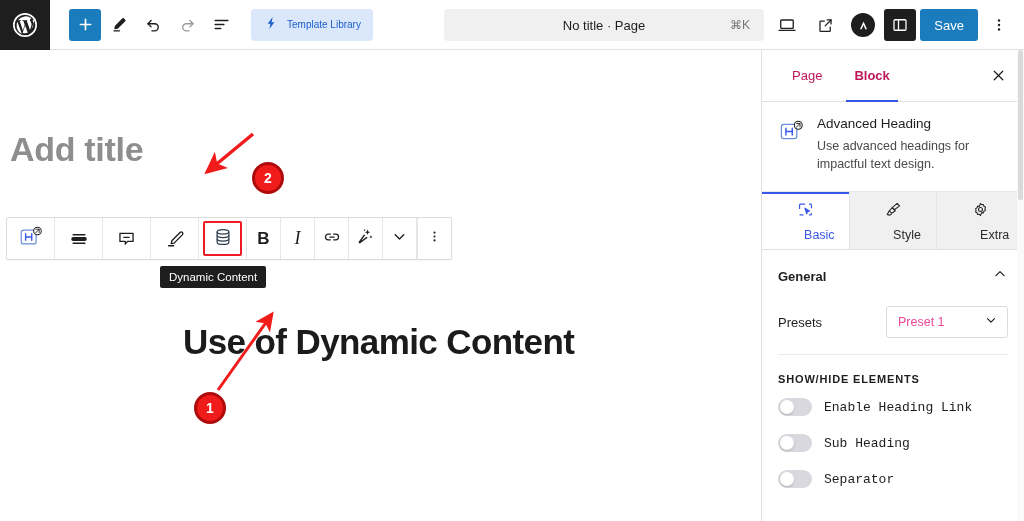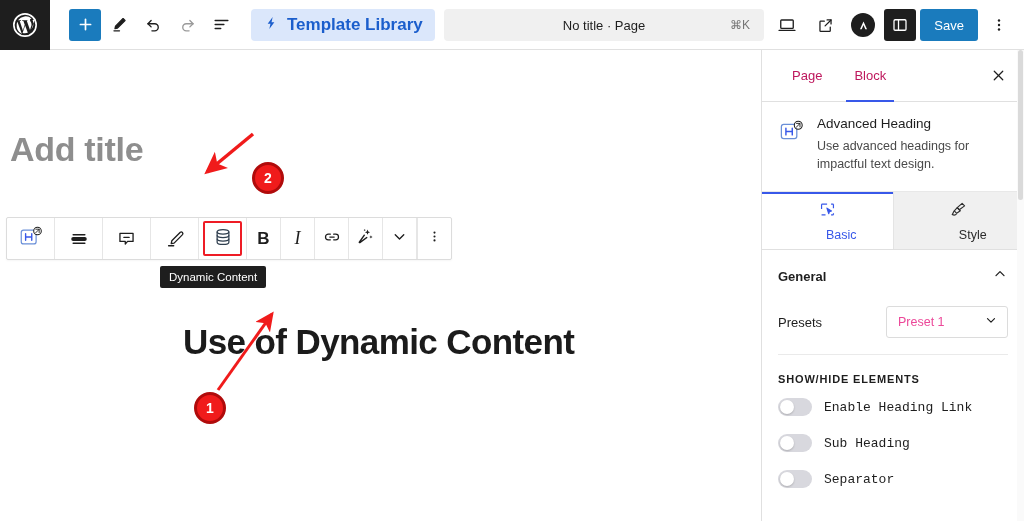--- a/index.html
+++ b/index.html
@@ -33,21 +33,21 @@
     background:#1a7bbd; border-radius:3px;
   }
   .tb-btn.add svg { stroke:#fff; }
 
   .template-library {
     display:flex; align-items:center; gap:8px;
     background:#dbe7fb; border-radius:4px;
     height:32px; padding:0 12px; margin-left:12px; cursor:pointer;
   }
   .template-library .tl-label {
-    color:#1b5ecc; font-size:17px; font-weight:700; white-space:nowrap;text-align:center;
+    color:#1b5ecc; font-size:10px; font-weight:400; white-space:nowrap;text-align:center;
   }
 
   .doc-bar {
     position:absolute; left:444px; top:9px; width:320px; height:32px;
     background:#f0f0f0; border-radius:4px;
     display:flex; align-items:center; justify-content:center;
     cursor:pointer;
   }
   .doc-title { font-size:13px; color:#1e1e1e; }
   .doc-shortcut {
@@ -142,21 +142,21 @@
     overflow:hidden;
   }
   .sb-tabs {
     height:52px; display:flex; align-items:stretch;
     border-bottom:1px solid #e0e0e0; position:relative; padding-left:14px;
   }
   .sb-tab {
     display:flex; align-items:center; padding:0 16px;
     font-size:13px; color:#be185d; cursor:pointer; position:relative;
   }
-  .sb-tab.active { font-weight:400; }
+  .sb-tab.active { font-weight:700; }
   .sb-tab.active::after {
     content:""; position:absolute; left:8px; right:8px; bottom:-1px; height:2px;
     background:#3858e9;
   }
   .sb-close {
     position:absolute; right:10px; top:50%; transform:translateY(-50%);
     width:32px; height:32px; display:flex; align-items:center; justify-content:center;
     cursor:pointer;
   }
 
@@ -472,20 +472,29 @@
       </div>
       <div class="sb-subtab">
         <span>
           <svg width="19" height="19" viewBox="0 0 24 24" fill="none" stroke="#2b2b2b" stroke-width="1.4" stroke-linejoin="round">
             <path d="M16.6 4.3 19.7 7.4 13 12.3l-2.6-2.6 6.2-5.4Z"></path>
             <path d="m10.4 9.7 3.9 3.9-4.6 3.2-3-3 3.7-4.1Z"></path>
             <path d="M6.7 13.8c-1.3 1.2-1.5 3.5-2.7 4.6 1.9.9 4.5.5 5.7-1"></path>
           </svg>
         </span>
         <span class="st-label">Style</span>
+      </div>
+      <div class="sb-subtab">
+        <span>
+          <svg width="19" height="19" viewBox="0 0 24 24" fill="none" stroke="#2b2b2b" stroke-width="1.4" stroke-linejoin="round">
+            <path d="M12 4.3 13.4 6l2.2-.3.7 2.1 1.9 1.1-.6 2.1.6 2.1-1.9 1.1-.7 2.1-2.2-.3L12 19.7l-1.4-1.7-2.2.3-.7-2.1-1.9-1.1.6-2.1-.6-2.1 1.9-1.1.7-2.1 2.2.3L12 4.3Z"></path>
+            <circle cx="12" cy="12" r="2.5"></circle>
+          </svg>
+        </span>
+        <span class="st-label">Extra</span>
       </div>
     </div>
 
     <div class="panel-section">
       <div class="panel-head">
         <span class="panel-head-title">General</span>
         <span>
           <svg width="16" height="16" viewBox="0 0 24 24" fill="none" stroke="#1e1e1e" stroke-width="1.9" stroke-linecap="round" stroke-linejoin="round">
             <path d="M6 14.5 12 8.5 18 14.5"></path>
           </svg>

